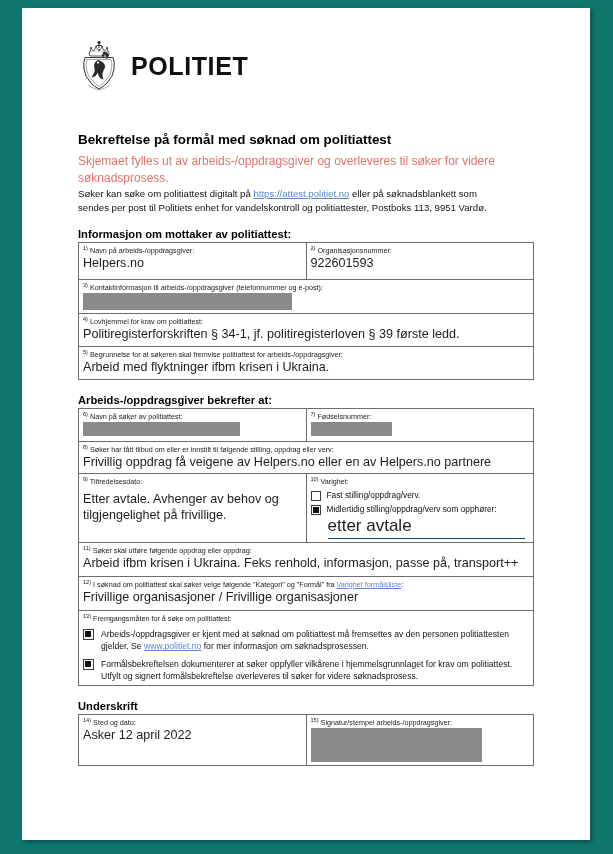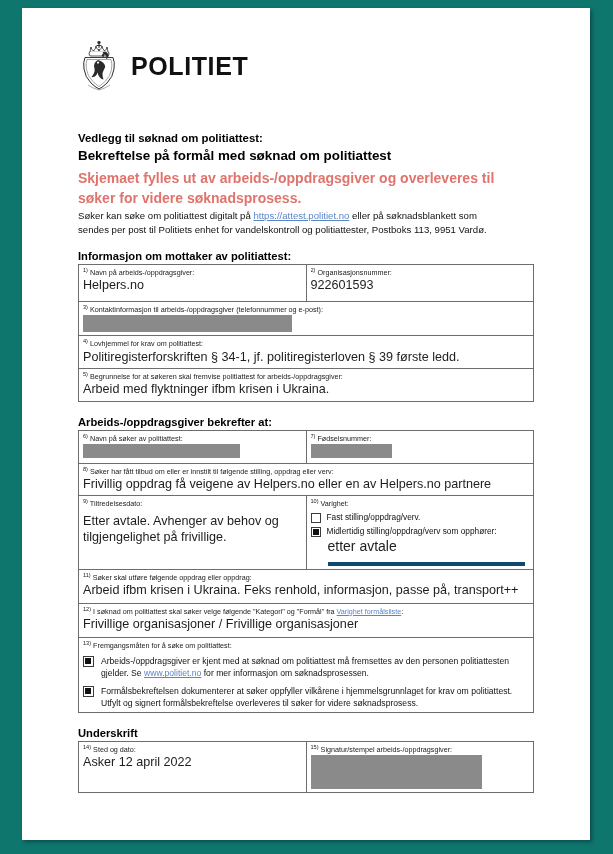--- a/index.html
+++ b/index.html
@@ -41,21 +41,21 @@
   .title-block { margin-top: 37px; }
   .t-small {
     font-size: 11.4px; font-weight: bold; color: #000;
     line-height: 1.35;
   }
   .t-big {
     font-size: 13.4px; font-weight: bold; color: #000;
     line-height: 1.4; margin-top: 1px;
   }
   .t-red {
-    font-size: 14px; color: #e0736c; line-height: 1.42; margin-top: 3px; font-weight: bold;
+    font-size: 12px; color: #e0736c; line-height: 1.42; margin-top: 3px;
   }
   .t-body {
     font-size: 9.6px; color: #111; line-height: 1.45;
   }
   a.link { color: #5a86c8; text-decoration: underline; text-align: right; }
   a.link2 { color: #5a86c8; text-decoration: underline; }
 
   .sec-head {
     font-size: 11.2px; font-weight: bold; color: #000;
     margin-top: 13px; margin-bottom: 2px;
@@ -85,22 +85,22 @@
     flex: 0 0 auto; width: 10px; height: 10px;
     border: 1px solid #3b3b3b; background: #fff; margin-top: 1px;
   }
   .cbox.checked { position: relative; }
   .cbox.checked::after {
     content: ""; position: absolute; left: 1px; top: 1px;
     width: 6px; height: 6px; background: #111;
   }
   .cbtxt { font-size: 8.3px; color: #111; line-height: 1.33; text-align: center; }
   .freeline {
-    font-size: 14px; color: #1d1d1d; margin: 1px 0 0 17px;
-    border-bottom: 4px solid #0c4a6e; padding-bottom: 8px; width: 197px;
+    font-size: 17px; color: #1d1d1d; margin: 1px 0 0 17px;
+    border-bottom: 1px solid #0c4a6e; padding-bottom: 2px; width: 197px;
   }
   .cb13 { display: flex; align-items: flex-start; gap: 7px; margin-top: 5px; }
   .cb13 .cbox { width: 11px; height: 11px; margin-top: 1px; }
   .cb13txt { font-size: 8.6px; color: #111; line-height: 1.42; }
 </style>
 </head>
 <body>
 
 <div id="viewer">
   <div id="page">
@@ -131,21 +131,20 @@
           </g>
           <g fill="none" stroke="#4a4a4a" stroke-width="0.9">
             <path d="M14 33 L70 33"></path>
             <path d="M20 88 Q30 95 42 98 Q54 95 64 88"></path>
           </g>
         </svg>
         <div class="wordmark">POLITIET</div>
       </div>
 
       <div class="title-block">
-        <div class="t-small">Vedlegg til søknad om politiattest:</div>
         <div class="t-big">Bekreftelse på formål med søknad om politiattest</div>
         <div class="t-red">Skjemaet fylles ut av arbeids-/oppdragsgiver og overleveres til søker for videre søknadsprosess.</div>
         <div class="t-body">
           <span>Søker kan søke om politiattest digitalt på </span><a class="link" href="#">https://attest.politiet.no</a><span> eller på søknadsblankett som</span>
         </div>
         <div class="t-body">sendes per post til Politiets enhet for vandelskontroll og politiattester, Postboks 113, 9951 Vardø.</div>
       </div>
 
       <div class="sec-head">Informasjon om mottaker av politiattest:</div>
       <table class="tbl">

